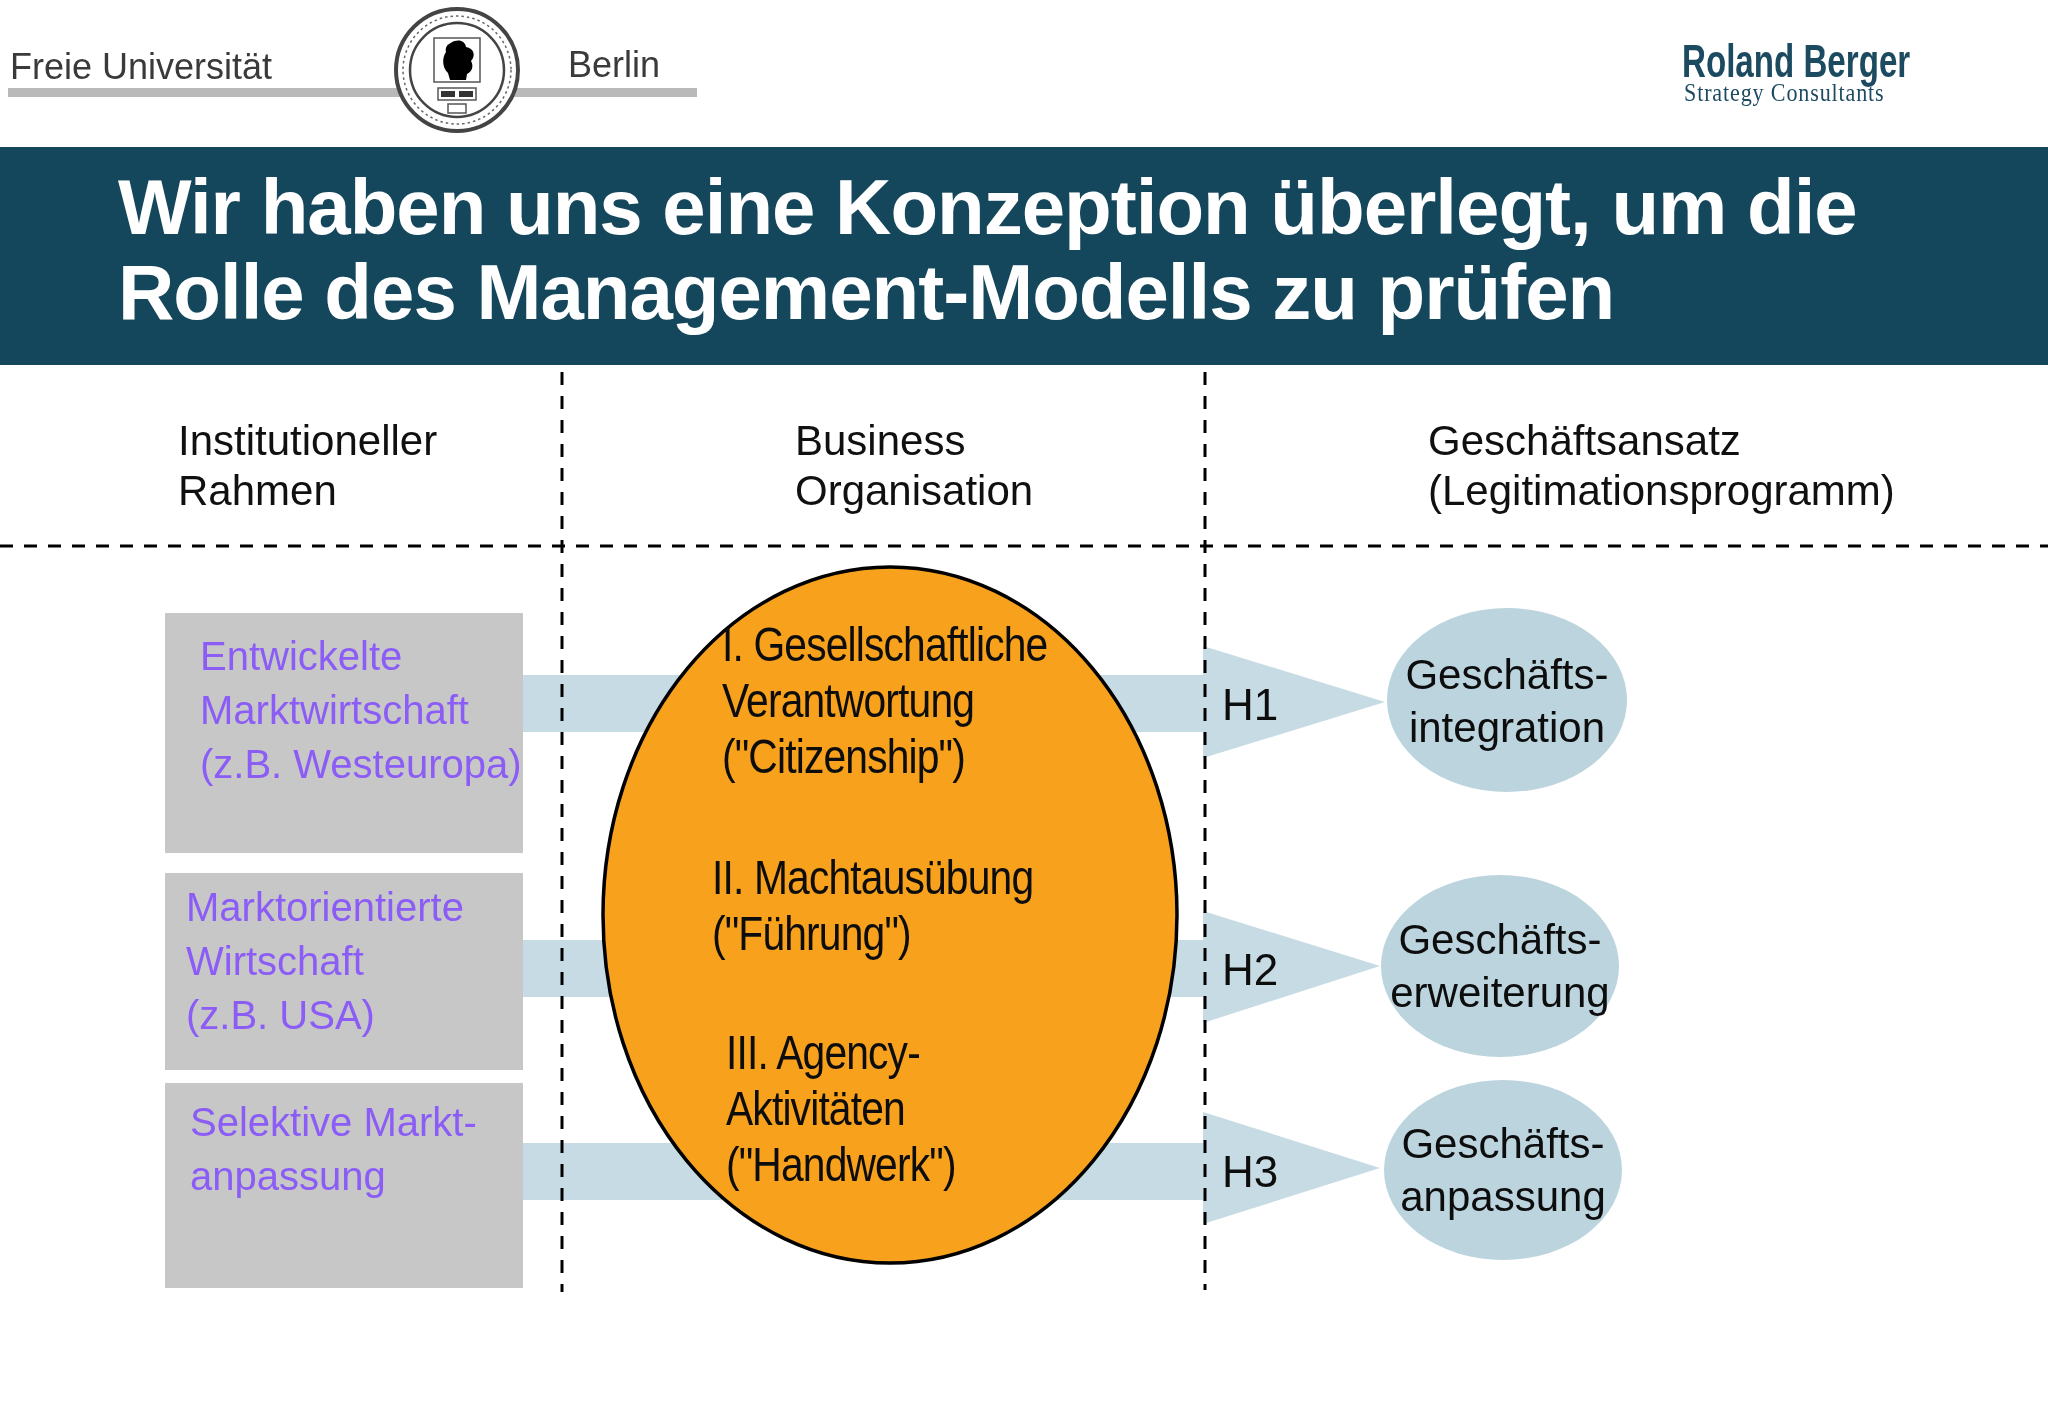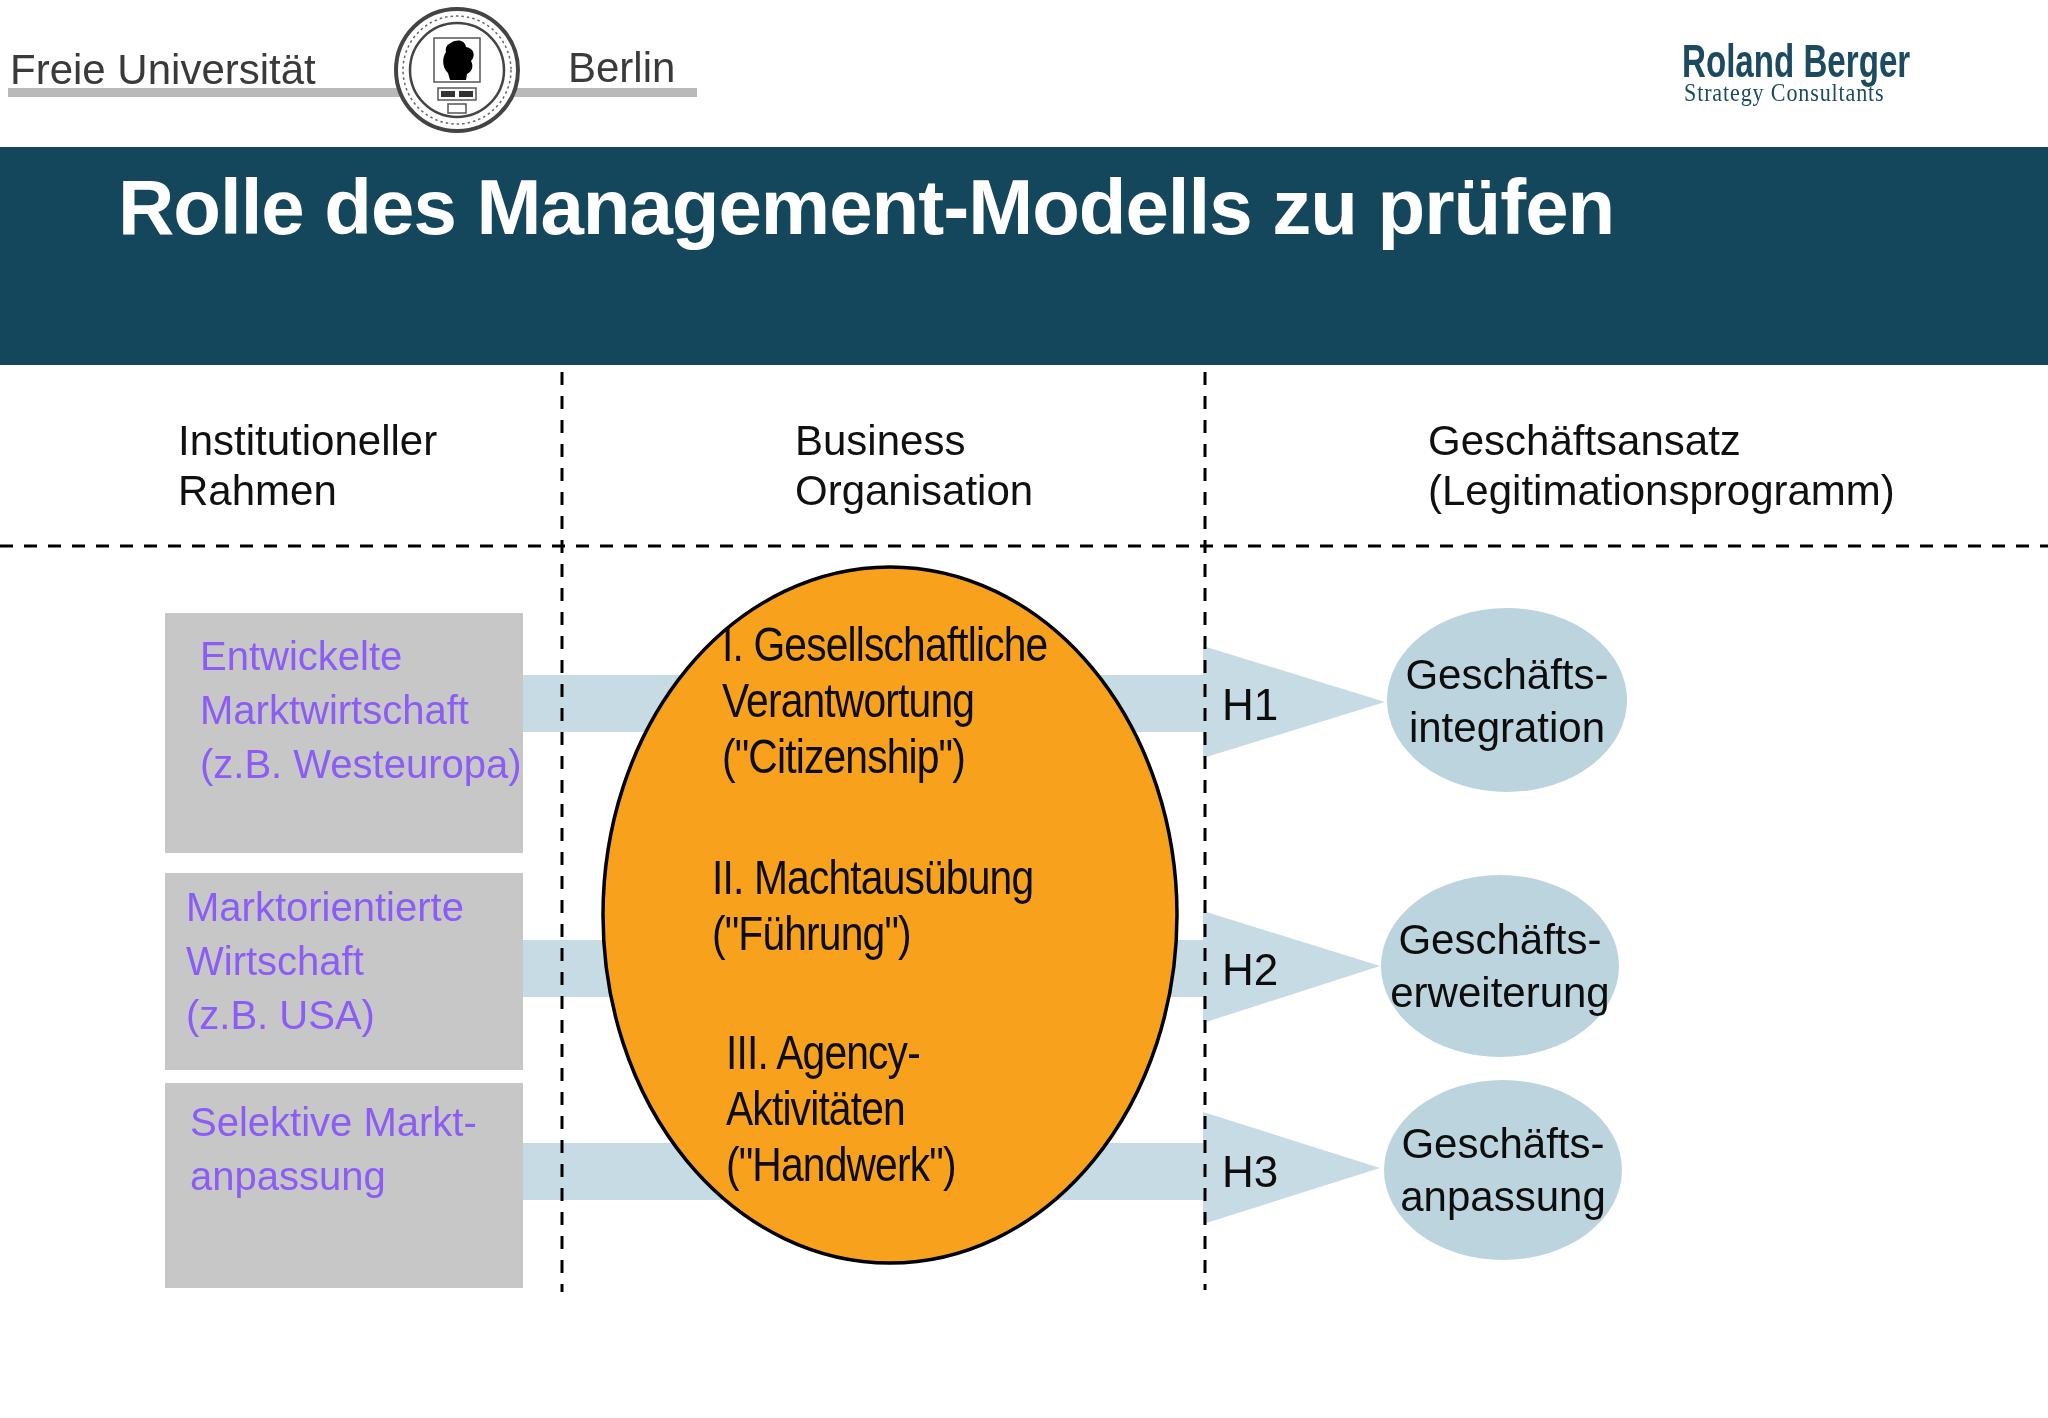--- a/index.html
+++ b/index.html
@@ -2,21 +2,21 @@
 <html><head>
 <meta charset="utf-8">
 <style>
   html,body{margin:0;padding:0;background:#888;}
   .page{
     position:relative;width:2048px;height:1418px;background:#ffffff;
     overflow:hidden;font-family:"Liberation Sans",sans-serif;color:#111;
   }
   .abs{position:absolute;}
   
-  .fu-text{font-size:42px;color:#3a3a3a;letter-spacing:0px;white-space:nowrap;}
+  .fu-text{font-size:36px;color:#3a3a3a;letter-spacing:0px;white-space:nowrap;}
   .fu-underline{background:#b9b9b9;height:9px;}
   .rb-line1{font-size:46px;font-weight:700;color:#1C4B61;white-space:nowrap;
             transform:scaleX(0.72);transform-origin:left top;}
   .rb-line2{font-family:"Liberation Serif",serif;font-size:26px;color:#1C4B61;white-space:nowrap;
             transform:scaleX(0.85);transform-origin:left top;letter-spacing:1px;}
   
   .title-bar{left:0;top:147px;width:2048px;height:218px;background:#15475C;}
   .title-text{left:118px;top:165px;font-size:78px;font-weight:700;color:#ffffff;
               line-height:85px;letter-spacing:-1px;white-space:nowrap;}
   
@@ -57,20 +57,21 @@
     <rect x="49" y="87" width="14" height="6" fill="#333"></rect>
     <rect x="67" y="87" width="14" height="6" fill="#333"></rect>
     <rect x="56" y="100" width="18" height="9" fill="none" stroke="#555" stroke-width="1.5"></rect>
   </svg>
 
   <div class="abs rb-line1" style="left:1682px;top:34px;">Roland Berger</div>
   <div class="abs rb-line2" style="left:1684px;top:78px;">Strategy Consultants</div>
 
   <div class="abs title-bar"></div>
   <div class="abs title-text">
+    <div>Wir haben uns eine Konzeption überlegt, um die</div>
     <div>Rolle des Management-Modells zu prüfen</div>
   </div>
 
   <div class="abs gray-box" style="left:165px;top:613px;width:358px;height:240px;"></div>
   <div class="abs gray-box" style="left:165px;top:873px;width:358px;height:197px;"></div>
   <div class="abs gray-box" style="left:165px;top:1083px;width:358px;height:205px;"></div>
 
   <svg class="abs" style="left:0;top:0;" width="2048" height="1418" viewBox="0 0 2048 1418">
 
     <rect x="523" y="675" width="684" height="57" fill="#C6DBE3"></rect>

